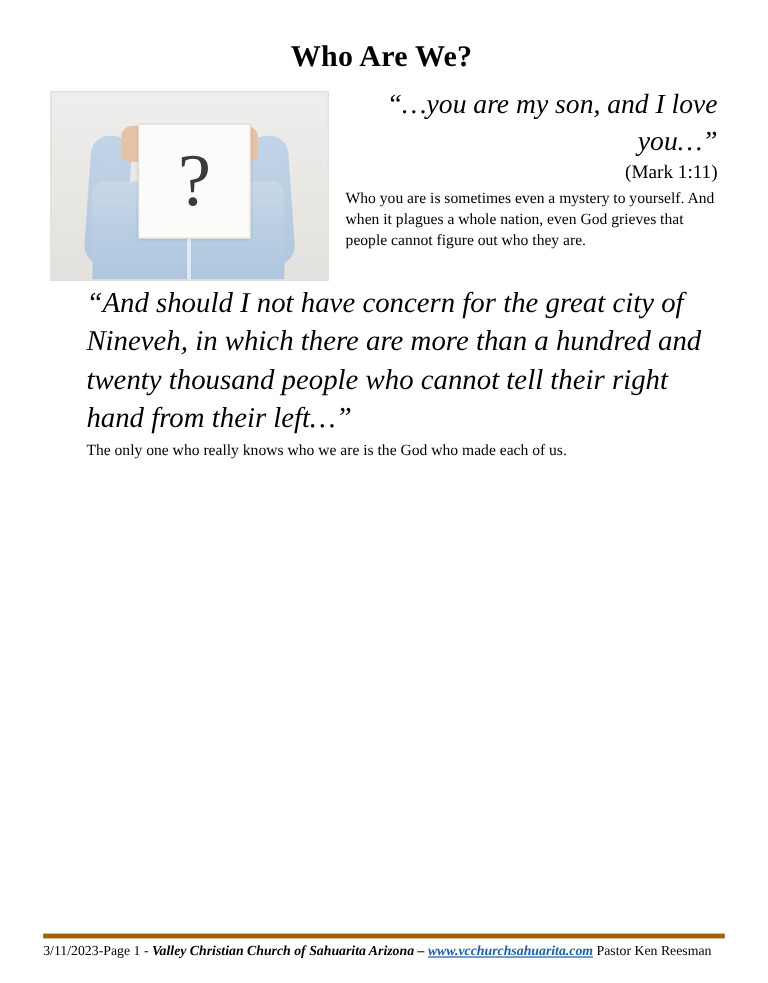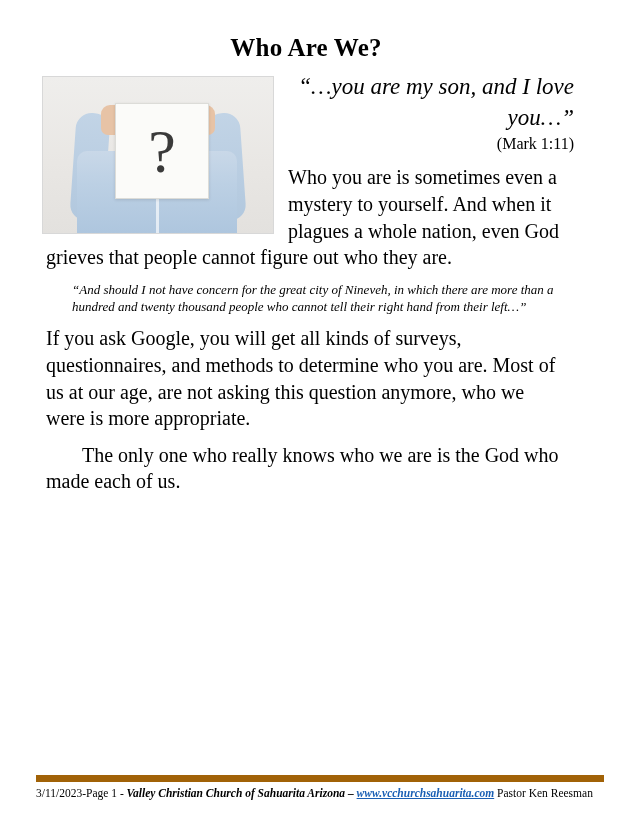--- a/index.html
+++ b/index.html
@@ -12,21 +12,21 @@
     background: #ffffff;
     font-family: "Liberation Serif", serif;
     color: #000000;
     overflow: hidden;
   }
   .page {
     position: relative;
     width: 640px;
     height: 819px;
     box-sizing: border-box;
-    padding: 26px 64px 0 36px;
+    padding: 26px 40px 0 36px;
     background: #ffffff;
   }
   .doc-title {
     text-align: center;
     font-size: 25px;
     font-weight: bold;
     font-family: "Liberation Serif", serif;
     margin: 8px 0 10px 0;
     letter-spacing: 0.2px;
   }
@@ -118,39 +118,39 @@
     padding: 0 2px 0 0;
   }
   .quote-ref {
     text-align: right;
     font-size: 16px;
     margin: 0 2px 2px 0;
   }
   .indent-quote {
     font-style: italic;
     margin: 0 0 0 36px;
-    font-size: 13px;
+    font-size: 24px;
     line-height: 1.33;
   }
   p.para {
-    margin: 10px;
+    margin: 0;
     text-indent: 36px;
-    font-size: 20px;
+    font-size: 13px;
     line-height: 1.33;
   }
   p.para.noindent {
     text-indent: 0;
   }
   .clear { clear: both; }
   .footer {
     position: absolute;
     left: 36px;
     right: 36px;
     bottom: 20px;
-    border-top: 7px solid #a16207;
+    border-top: 4px solid #a16207;
     padding-top: 5px;
     font-size: 11.5px;
     font-family: "Liberation Serif", serif;
   }
   .footer .fdate { }
   .footer .fchurch { font-weight: bold; font-style: italic; }
   .footer .flink { color: #1a5fb4; text-decoration: underline; font-weight: bold; font-style: italic; }
   .footer .fpastor { }
 </style>
 </head>
@@ -171,21 +171,20 @@
       <span class="photo-qmark">?</span>
     </div>
   </div>
 
   <div class="body-text">
     <div class="pull-quote">“…you are my son, and I love you…”</div>
     <div class="quote-ref">(Mark 1:11)</div>
     <p class="para noindent">Who you are is sometimes even a mystery to yourself.  And when it plagues a whole nation, even God grieves that people cannot figure out who they are.</p>
     <div class="clear"></div>
     <div class="indent-quote">“And should I not have concern for the great city of Nineveh, in which there are more than a hundred and twenty thousand people who cannot tell their right hand from their left…”</div>
-    <p class="para noindent">If you ask Google, you will get all kinds of surveys, questionnaires, and methods to determine who you are.  Most of us at our age, are not asking this question anymore, who we were is more appropriate.</p>
     <p class="para">The only one who really knows who we are is the God who made each of us.</p>
   </div>
 
   <div class="footer">
     <span class="fdate">3/11/2023-Page 1 - </span><span class="fchurch">Valley Christian Church of Sahuarita Arizona – </span><a class="flink" href="#">www.vcchurchsahuarita.com</a><span class="fpastor">  Pastor Ken Reesman</span>
   </div>
 
 </div>
 
 </body></html>

